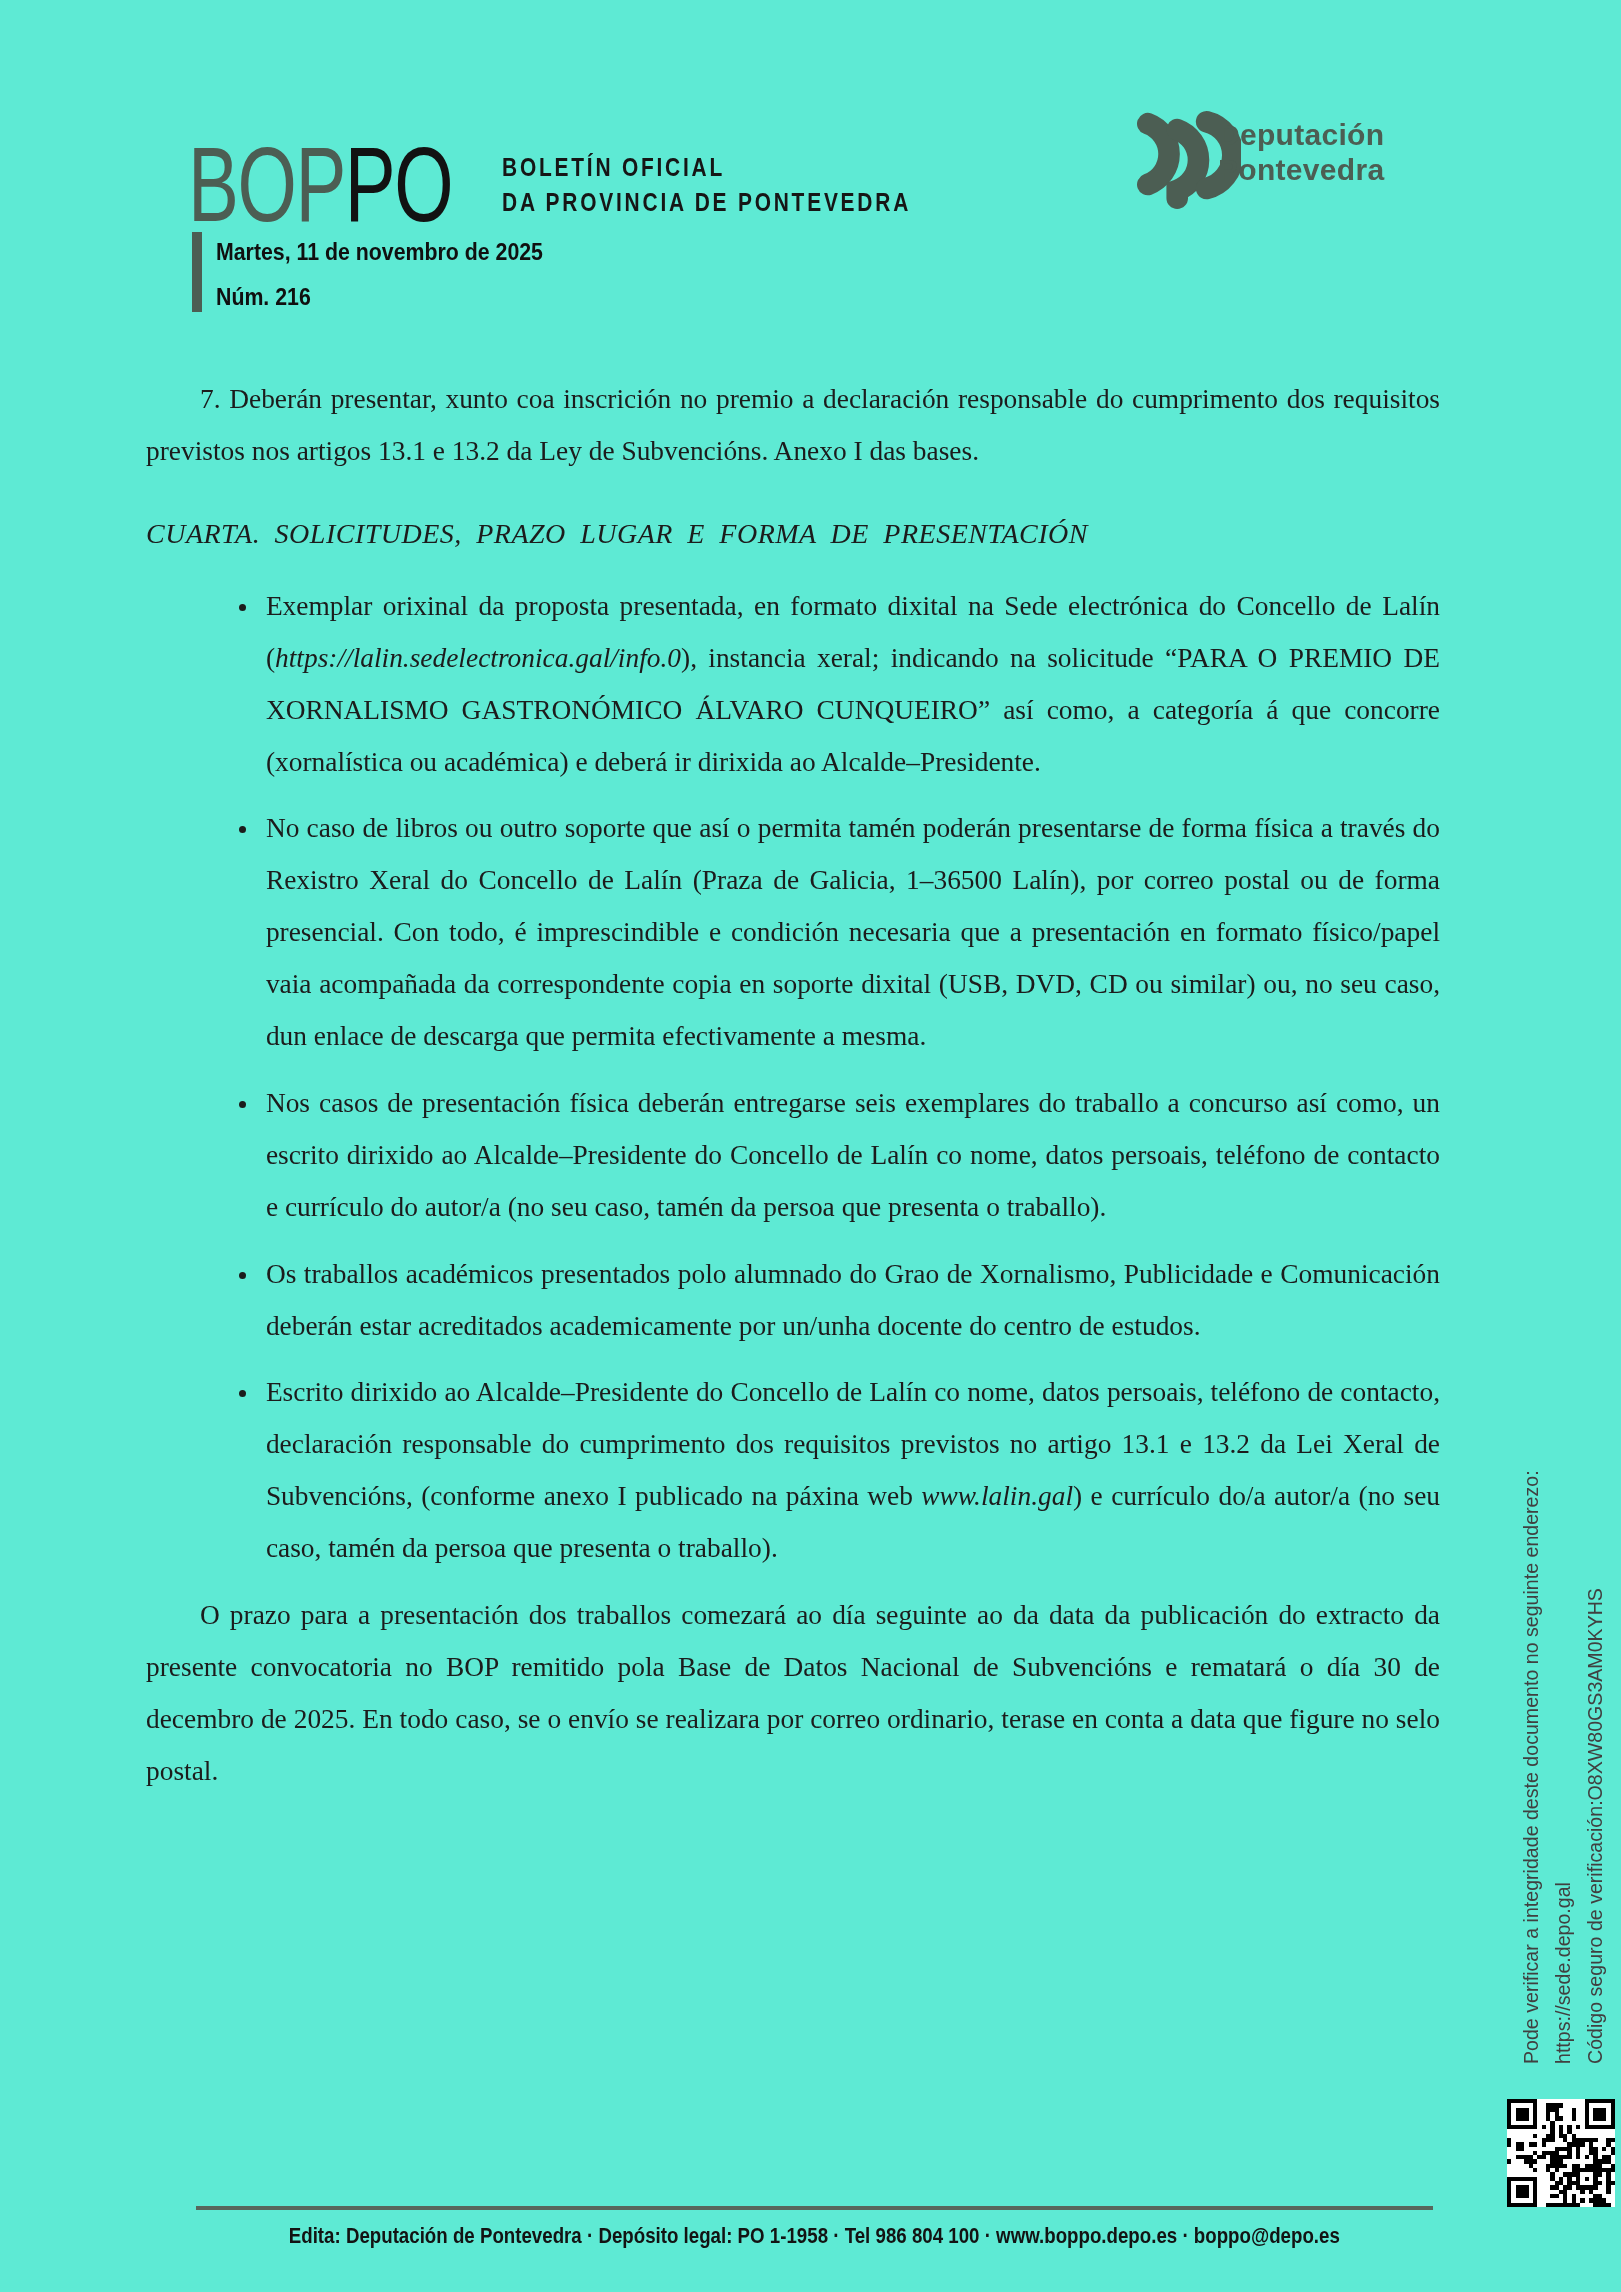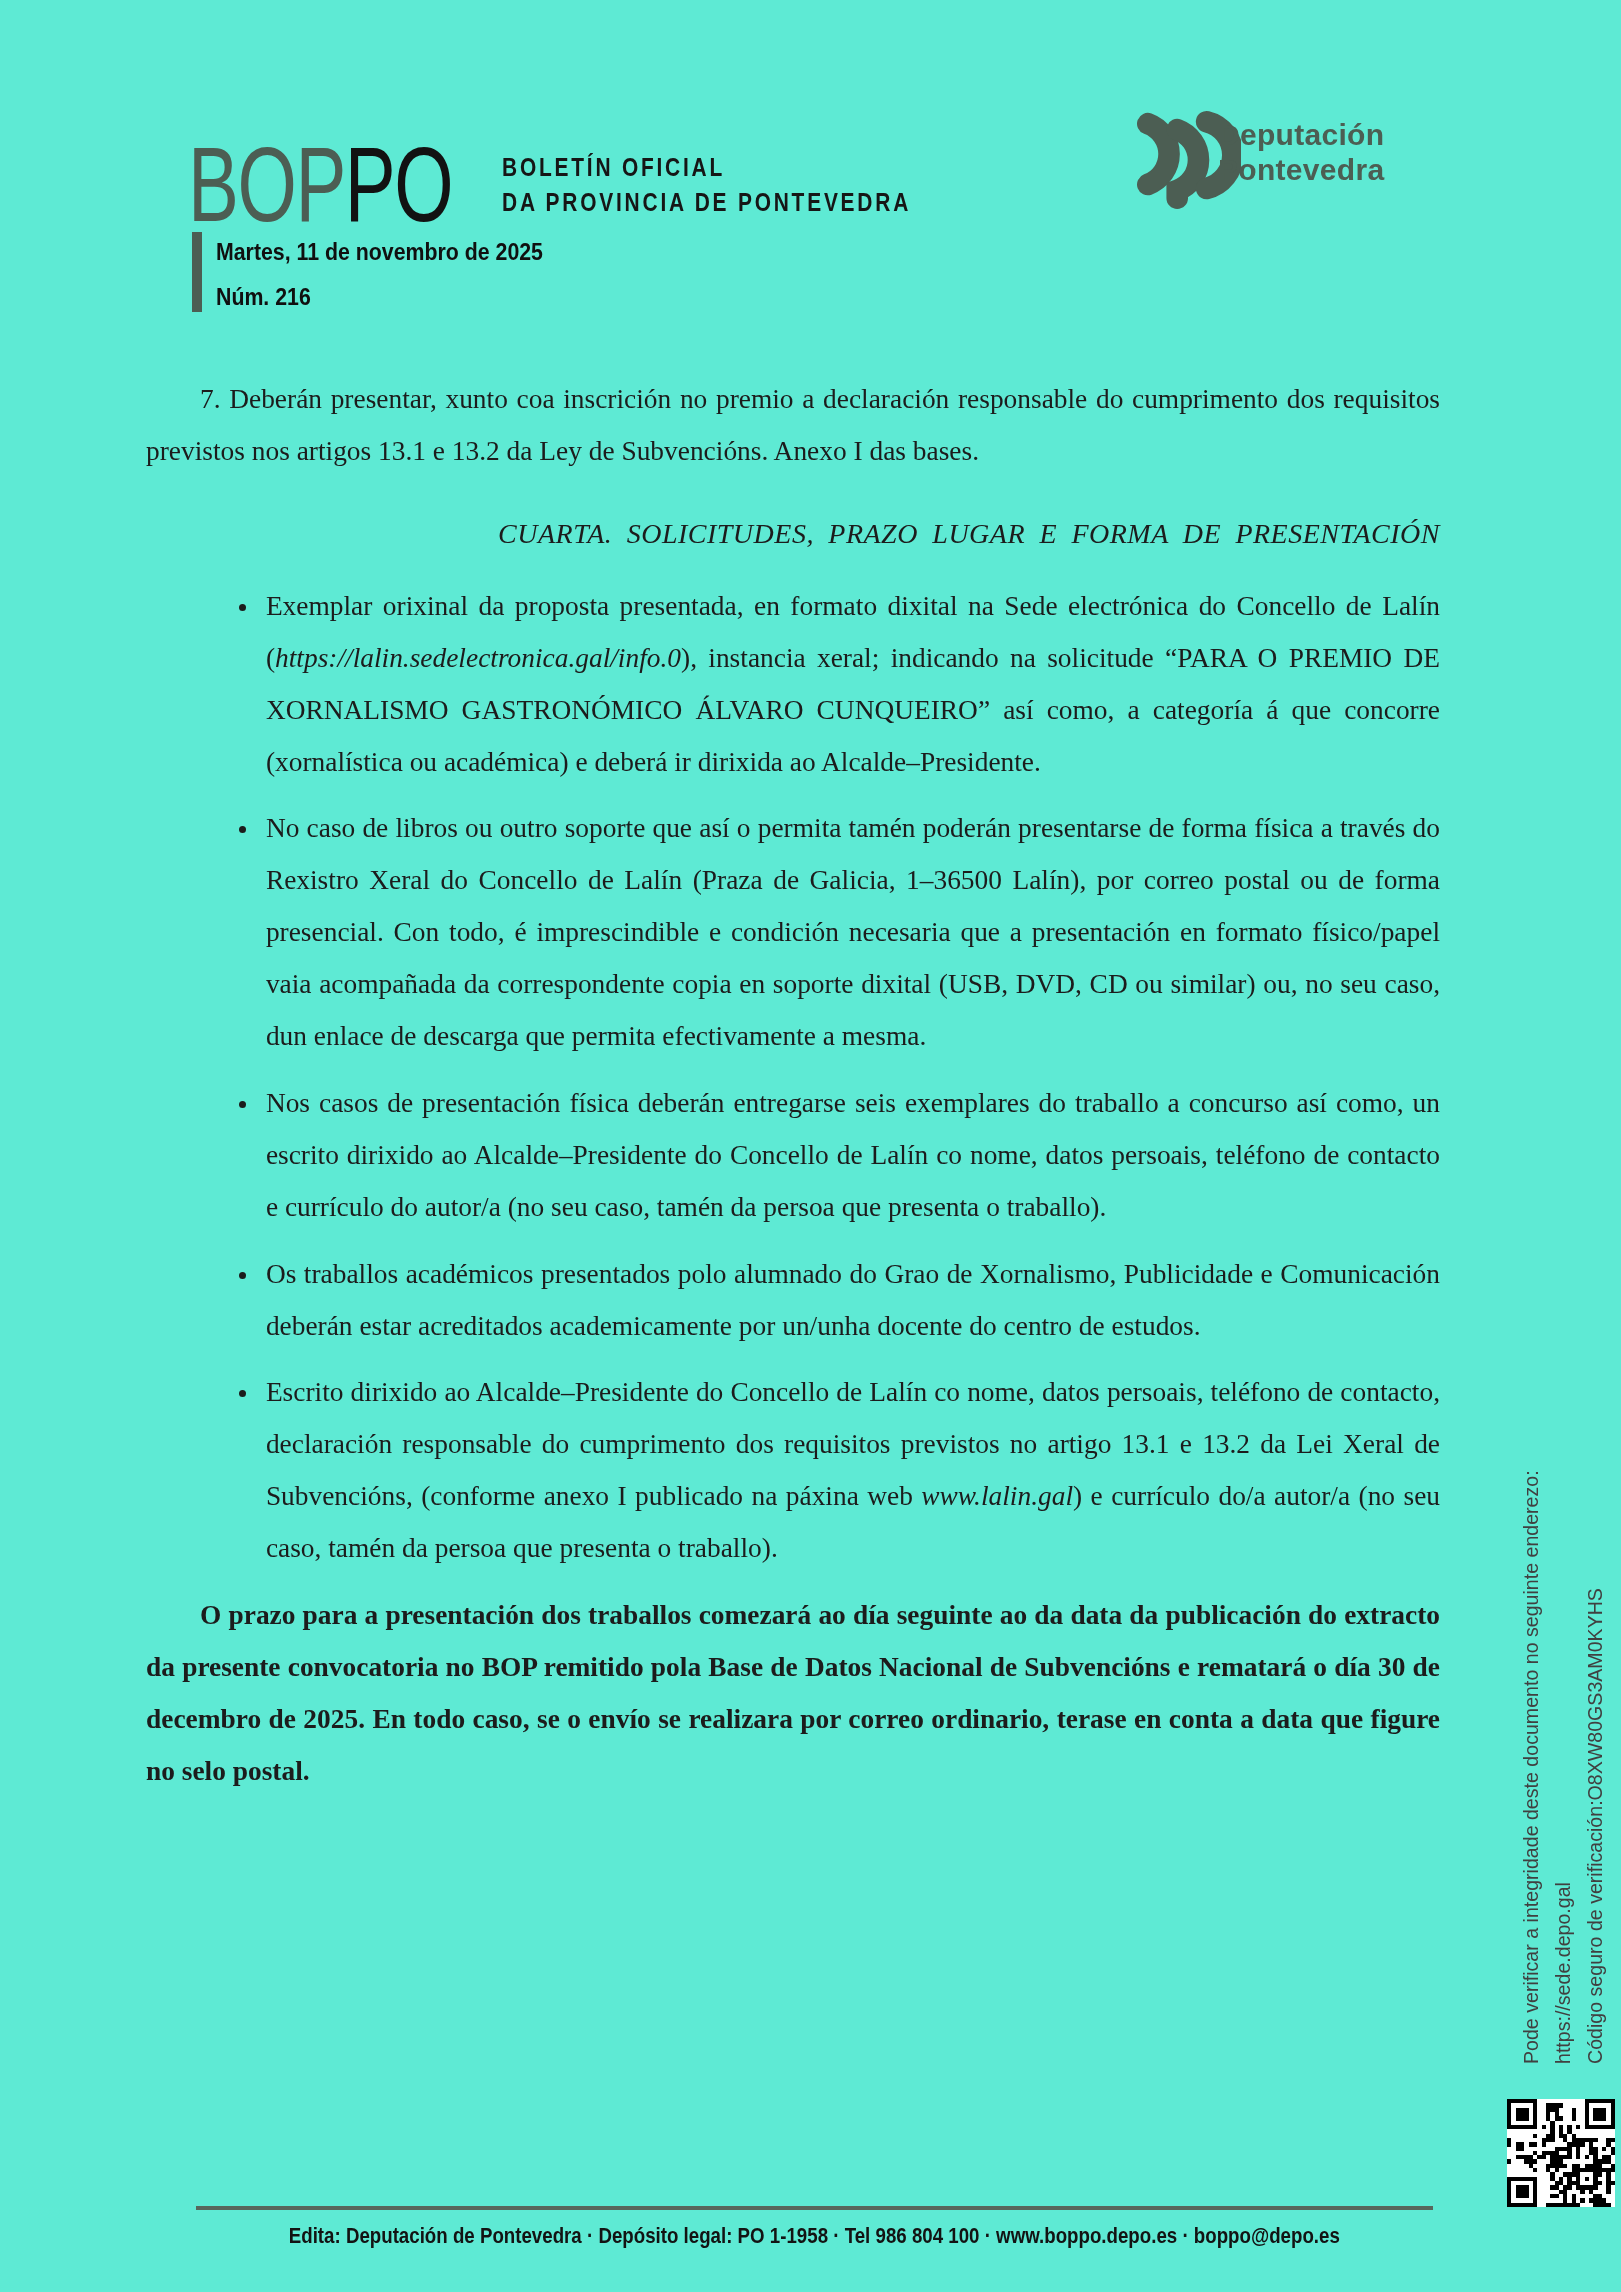--- a/index.html
+++ b/index.html
@@ -54,27 +54,27 @@
 
   
   .content{
     position:absolute;left:146px;top:373px;width:1294px;
     font-size:27.4px;line-height:52px;text-align:justify;
   }
   .content p{margin:0 0 14.7px 0;text-indent:54px;}
   .section-heading{
     font-style:italic;font-weight:400;font-size:28px;
     margin:31px 0 19.6px 0;letter-spacing:0.5px;word-spacing:6.9px;
-    text-align:right;text-indent:0;
+    text-align:left;text-indent:0;
   }
   ul.reqs{margin:0 0 3.9px 0;padding-left:114px;}
   ul.reqs li{margin:0 0 14.7px 0;text-align:justify;padding-left:5.9px;}
   ul.reqs li::marker{font-size:23.5px;}
   .content em{font-style:italic;}
-  .p-last{margin-bottom:0;font-weight:bold;}
+  .p-last{margin-bottom:0;}
 
   
   .side-rotated{
     position:absolute;left:1515px;top:2064px;
     transform:rotate(-90deg);transform-origin:0 0;
     font-family:"Liberation Sans", sans-serif;
     font-size:19.6px;line-height:32px;color:#404040;
     white-space:nowrap;
   }
 

